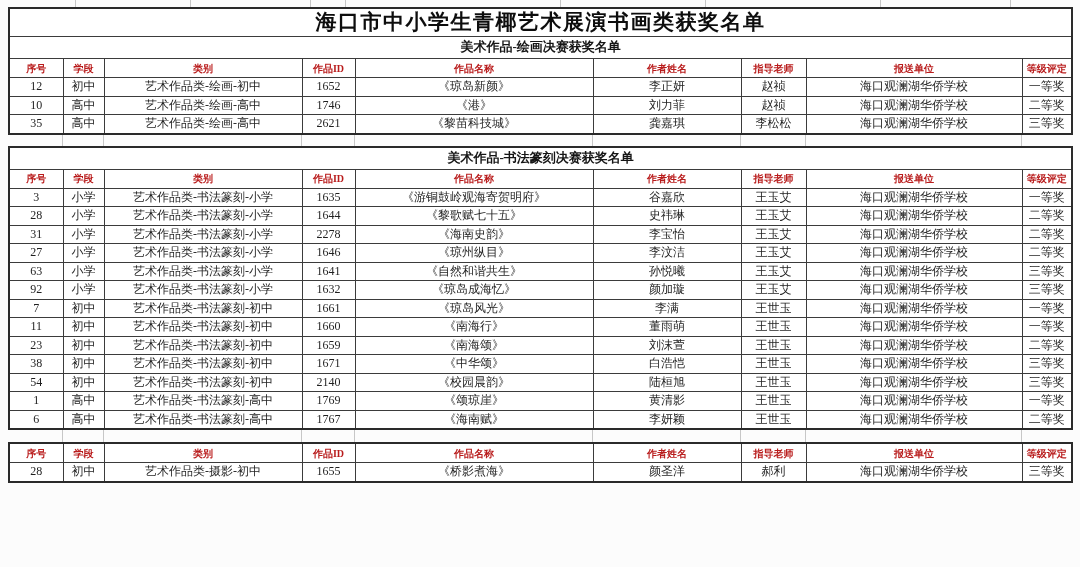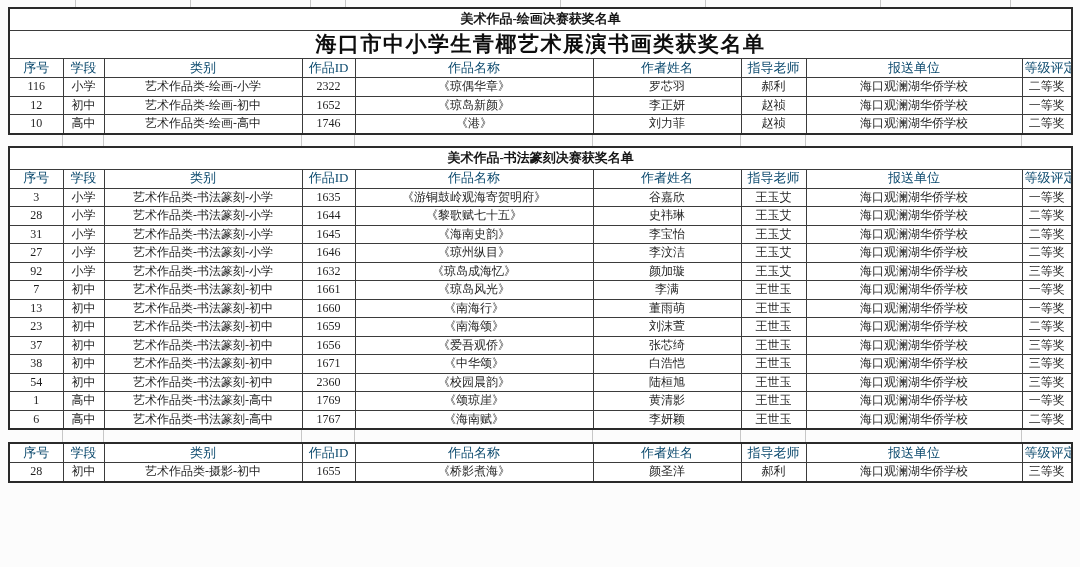--- a/index.html
+++ b/index.html
@@ -15,21 +15,21 @@
   .strip.gap2{height:12px;}
   table.grid{
     border-collapse:collapse;table-layout:fixed;width:1064px;
     border:2px solid #2a2a2a;background:#ffffff;
   }
   .grid td,.grid th{
     border:1px solid #3b3b3b;text-align:center;vertical-align:middle;
     padding:0 2px;font-size:12px;line-height:1.1;height:17.5px;
     overflow:hidden;white-space:nowrap;font-weight:normal;color:#1f1f1f;
   }
-  .grid th{font-weight:normal;height:18px;font-size:13px;color:#0c4a6e;}
+  .grid th{font-weight:bold;height:18px;font-size:10px;color:#b91c1c;}
   .grid .title-cell{
     height:27px;font-size:21px;font-weight:bold;letter-spacing:1.5px;color:#0d0d0d;
   }
   .grid .section-cell{height:21px;font-size:13px;font-weight:bold;color:#151515;}
 </style>
 </head>
 <body>
 
 <div class="sheet">
   <div class="strip top">
@@ -50,68 +50,68 @@
           <col style="width: 198px;">
           <col style="width: 53px;">
           <col style="width: 238px;">
           <col style="width: 148px;">
           <col style="width: 65px;">
           <col style="width: 216px;">
           <col style="width: 50px;">
         </colgroup>
         <tbody>
           <tr>
+            <td class="title-cell" colspan="9">海口市中小学生青椰艺术展演书画类获奖名单</td>
+          </tr>
+          <tr>
             <td class="section-cell" colspan="9">美术作品-绘画决赛获奖名单</td>
-          </tr>
-          <tr>
-            <td class="title-cell" colspan="9">海口市中小学生青椰艺术展演书画类获奖名单</td>
           </tr>
           <tr>
             <th>序号</th>
             <th>学段</th>
             <th>类别</th>
             <th>作品ID</th>
             <th>作品名称</th>
             <th>作者姓名</th>
             <th>指导老师</th>
             <th>报送单位</th>
             <th>等级评定</th>
           </tr>
           <tr>
-            <td>116</td>
-            <td>小学</td>
-            <td>艺术作品类-绘画-小学</td>
-            <td>2322</td>
-            <td>《琼偶华章》</td>
-            <td>罗芯羽</td>
-            <td>郝利</td>
-            <td>海口观澜湖华侨学校</td>
-            <td>二等奖</td>
-          </tr>
-          <tr>
             <td>12</td>
             <td>初中</td>
             <td>艺术作品类-绘画-初中</td>
             <td>1652</td>
             <td>《琼岛新颜》</td>
             <td>李正妍</td>
             <td>赵祯</td>
             <td>海口观澜湖华侨学校</td>
             <td>一等奖</td>
           </tr>
           <tr>
             <td>10</td>
             <td>高中</td>
             <td>艺术作品类-绘画-高中</td>
             <td>1746</td>
             <td>《港》</td>
             <td>刘力菲</td>
             <td>赵祯</td>
             <td>海口观澜湖华侨学校</td>
             <td>二等奖</td>
+          </tr>
+          <tr>
+            <td>35</td>
+            <td>高中</td>
+            <td>艺术作品类-绘画-高中</td>
+            <td>2621</td>
+            <td>《黎苗科技城》</td>
+            <td>龚嘉琪</td>
+            <td>李松松</td>
+            <td>海口观澜湖华侨学校</td>
+            <td>三等奖</td>
           </tr>
         </tbody>
       </table>
       <div class="strip gap1">
         <i class="vline" style="left: 54px;"></i>
         <i class="vline" style="left: 95px;"></i>
         <i class="vline" style="left: 293px;"></i>
         <i class="vline" style="left: 346px;"></i>
         <i class="vline" style="left: 584px;"></i>
         <i class="vline" style="left: 732px;"></i>
@@ -164,39 +164,50 @@
             <td>《黎歌赋七十五》</td>
             <td>史祎琳</td>
             <td>王玉艾</td>
             <td>海口观澜湖华侨学校</td>
             <td>二等奖</td>
           </tr>
           <tr>
             <td>31</td>
             <td>小学</td>
             <td>艺术作品类-书法篆刻-小学</td>
-            <td>1645</td>
+            <td>2278</td>
             <td>《海南史韵》</td>
             <td>李宝怡</td>
             <td>王玉艾</td>
             <td>海口观澜湖华侨学校</td>
             <td>二等奖</td>
           </tr>
           <tr>
             <td>27</td>
             <td>小学</td>
             <td>艺术作品类-书法篆刻-小学</td>
             <td>1646</td>
             <td>《琼州纵目》</td>
             <td>李汶洁</td>
             <td>王玉艾</td>
             <td>海口观澜湖华侨学校</td>
             <td>二等奖</td>
           </tr>
           <tr>
+            <td>63</td>
+            <td>小学</td>
+            <td>艺术作品类-书法篆刻-小学</td>
+            <td>1641</td>
+            <td>《自然和谐共生》</td>
+            <td>孙悦曦</td>
+            <td>王玉艾</td>
+            <td>海口观澜湖华侨学校</td>
+            <td>三等奖</td>
+          </tr>
+          <tr>
             <td>92</td>
             <td>小学</td>
             <td>艺术作品类-书法篆刻-小学</td>
             <td>1632</td>
             <td>《琼岛成海忆》</td>
             <td>颜加璇</td>
             <td>王玉艾</td>
             <td>海口观澜湖华侨学校</td>
             <td>三等奖</td>
           </tr>
@@ -205,21 +216,21 @@
             <td>初中</td>
             <td>艺术作品类-书法篆刻-初中</td>
             <td>1661</td>
             <td>《琼岛风光》</td>
             <td>李满</td>
             <td>王世玉</td>
             <td>海口观澜湖华侨学校</td>
             <td>一等奖</td>
           </tr>
           <tr>
-            <td>13</td>
+            <td>11</td>
             <td>初中</td>
             <td>艺术作品类-书法篆刻-初中</td>
             <td>1660</td>
             <td>《南海行》</td>
             <td>董雨萌</td>
             <td>王世玉</td>
             <td>海口观澜湖华侨学校</td>
             <td>一等奖</td>
           </tr>
           <tr>
@@ -227,46 +238,35 @@
             <td>初中</td>
             <td>艺术作品类-书法篆刻-初中</td>
             <td>1659</td>
             <td>《南海颂》</td>
             <td>刘沫萱</td>
             <td>王世玉</td>
             <td>海口观澜湖华侨学校</td>
             <td>二等奖</td>
           </tr>
           <tr>
-            <td>37</td>
-            <td>初中</td>
-            <td>艺术作品类-书法篆刻-初中</td>
-            <td>1656</td>
-            <td>《爱吾观侨》</td>
-            <td>张芯绮</td>
-            <td>王世玉</td>
-            <td>海口观澜湖华侨学校</td>
-            <td>三等奖</td>
-          </tr>
-          <tr>
             <td>38</td>
             <td>初中</td>
             <td>艺术作品类-书法篆刻-初中</td>
             <td>1671</td>
             <td>《中华颂》</td>
             <td>白浩恺</td>
             <td>王世玉</td>
             <td>海口观澜湖华侨学校</td>
             <td>三等奖</td>
           </tr>
           <tr>
             <td>54</td>
             <td>初中</td>
             <td>艺术作品类-书法篆刻-初中</td>
-            <td>2360</td>
+            <td>2140</td>
             <td>《校园晨韵》</td>
             <td>陆桓旭</td>
             <td>王世玉</td>
             <td>海口观澜湖华侨学校</td>
             <td>三等奖</td>
           </tr>
           <tr>
             <td>1</td>
             <td>高中</td>
             <td>艺术作品类-书法篆刻-高中</td>

